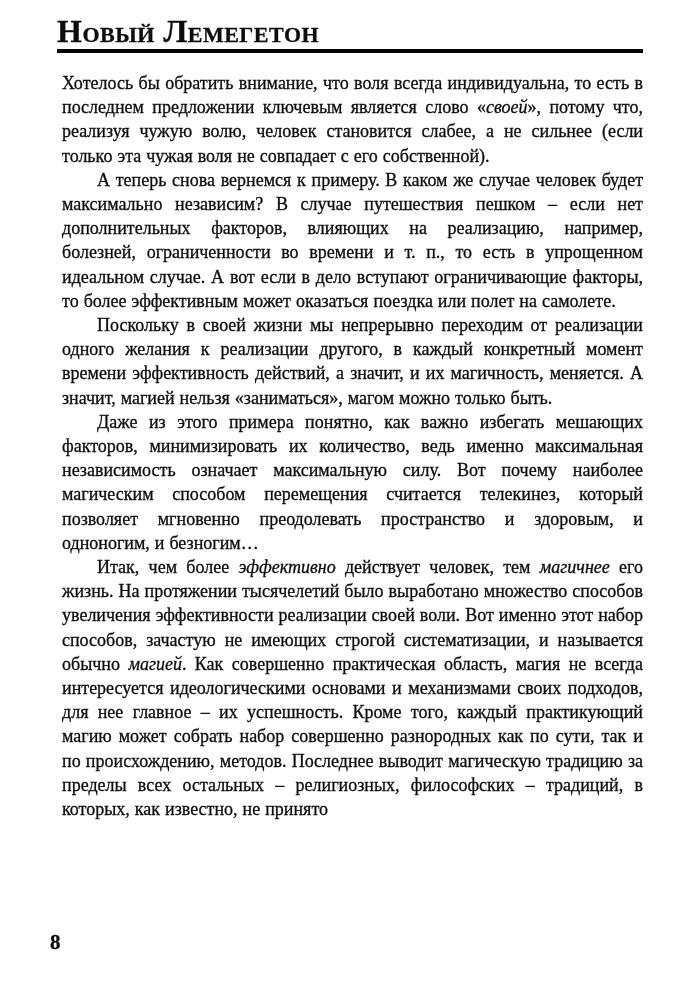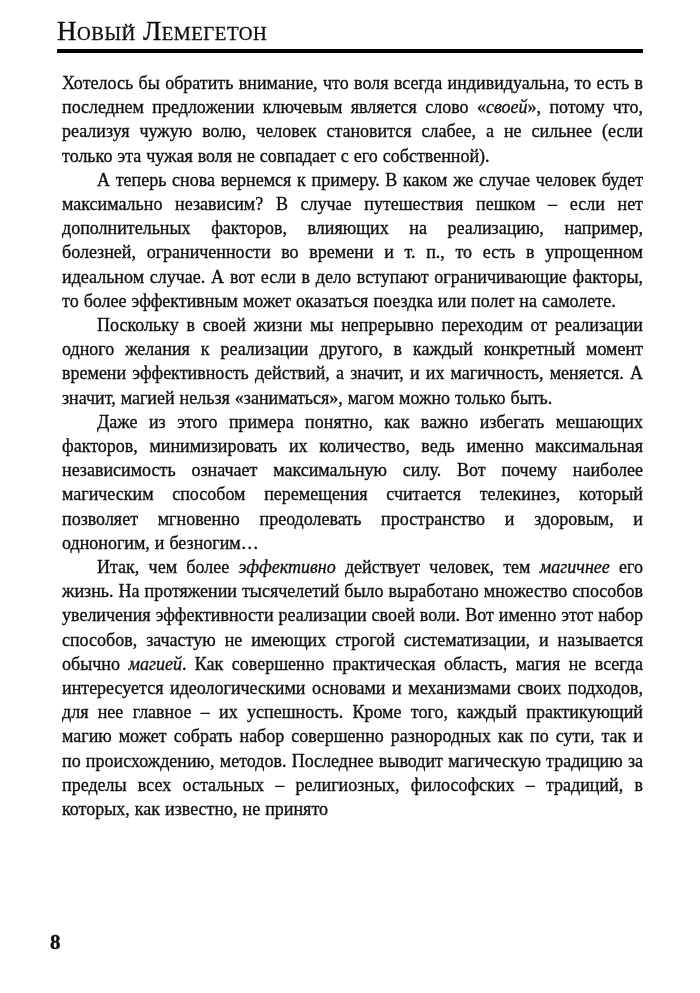--- a/index.html
+++ b/index.html
@@ -18,22 +18,22 @@
     -webkit-text-stroke: 0.3px currentColor; 
   }
   .page-header {
     position: absolute;
     left: 57px;
     right: 57px;
     top: 16px;
   }
   .running-title {
     font-variant: small-caps;
-    font-weight: 400;
-    font-size: 27px;
+    font-weight: 700;
+    font-size: 32px;
     line-height: 30px;
     letter-spacing: 0.5px;
   }
   .header-rule {
     height: 4px;
     background: #000000;
     margin-top: 3px;
     border: none;
   }
   .page-body {

